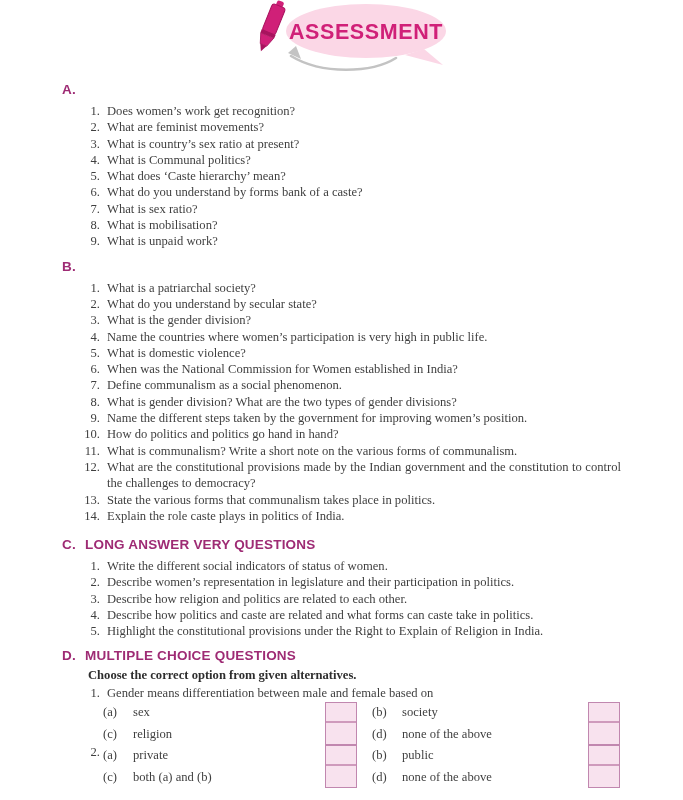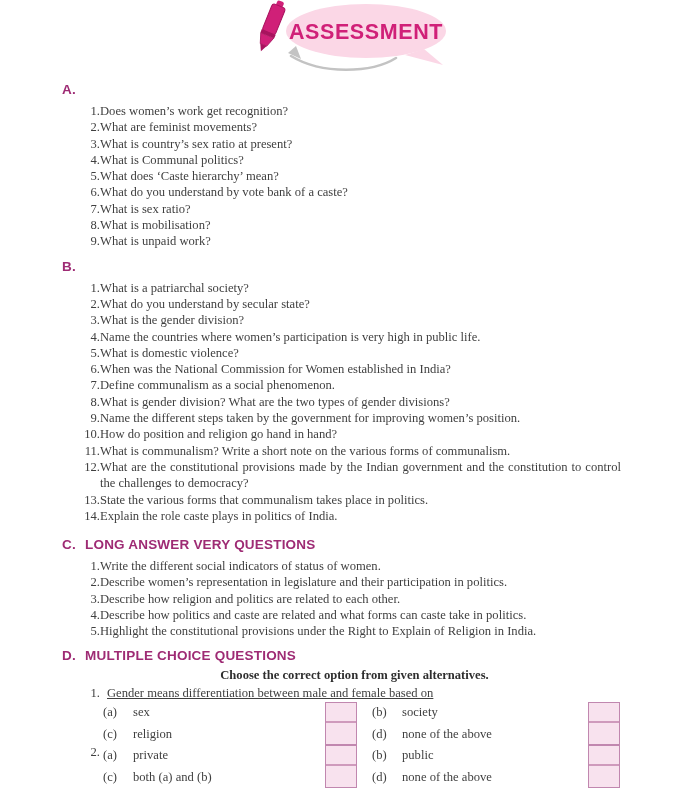--- a/index.html
+++ b/index.html
@@ -24,30 +24,30 @@
 
   ol.qlist { list-style:none; counter-reset:q; }
   ol.qlist > li {
     counter-increment:q; display:flex;
     font-size:12.6px; line-height:16.3px;
   }
   ol.qlist > li::before {
     content:counter(q) ".";
     flex:0 0 38px; text-align:right; padding-right:0;
   }
-  ol.qlist > li .qtext { flex:1; text-align:justify; }
+  ol.qlist > li .qtext { flex:1; margin-left:7px; text-align:justify; }
 
   .instruction {
     margin-left:26px; font-weight:bold; color:#2e2e2e;
-    font-size:12.6px; line-height:16px;text-align:center;
+    font-size:12.6px; line-height:16px;
   }
   ol.mcq-list { list-style:none; counter-reset:mq; margin-top:2px; }
   ol.mcq-list > li { counter-increment:mq; display:flex; font-size:12.6px; line-height:16px; }
   ol.mcq-list > li::before { content:counter(mq) "."; flex:0 0 38px; text-align:right; }
-  .qbody { flex:1; margin-left:7px;text-decoration:underline; }
+  .qbody { flex:1; margin-left:7px; }
   .opts { position:relative; height:42px; margin-top:1px; }
   .opt { position:absolute; display:flex; font-size:12.6px; line-height:16px; }
   .opt .opt-label { width:30px; }
   .opt.pos-a { left:-4px; top:2px; }
   .opt.pos-c { left:-4px; top:24px; }
   .opt.pos-b { left:265px; top:2px; }
   .opt.pos-d { left:265px; top:24px; }
   .ans-box {
     position:absolute; top:0; width:32px; height:43px;
     background:#f8e2ee; border:1.5px solid #c187af;
@@ -93,21 +93,21 @@
       <li>
           <span class="qtext">What is country’s sex ratio at present?</span>
         </li>
       <li>
           <span class="qtext">What is Communal politics?</span>
         </li>
       <li>
           <span class="qtext">What does ‘Caste hierarchy’ mean?</span>
         </li>
       <li>
-          <span class="qtext">What do you understand by vote bank of a caste?</span>
+          <span class="qtext">What do you understand by forms bank of a caste?</span>
         </li>
       <li>
           <span class="qtext">What is sex ratio?</span>
         </li>
       <li>
           <span class="qtext">What is mobilisation?</span>
         </li>
       <li>
           <span class="qtext">What is unpaid work?</span>
         </li>
@@ -140,21 +140,21 @@
       <li>
           <span class="qtext">Define communalism as a social phenomenon.</span>
         </li>
       <li>
           <span class="qtext">What is gender division? What are the two types of gender divisions?</span>
         </li>
       <li>
           <span class="qtext">Name the different steps taken by the government for improving women’s position.</span>
         </li>
       <li>
-          <span class="qtext">How do position and religion go hand in hand?</span>
+          <span class="qtext">How do politics and politics go hand in hand?</span>
         </li>
       <li>
           <span class="qtext">What is communalism? Write a short note on the various forms of communalism.</span>
         </li>
       <li>
           <span class="qtext">What are the constitutional provisions made by the Indian government and the constitution to control the challenges to democracy?</span>
         </li>
       <li>
           <span class="qtext">State the various forms that communalism takes place in politics.</span>
         </li>

